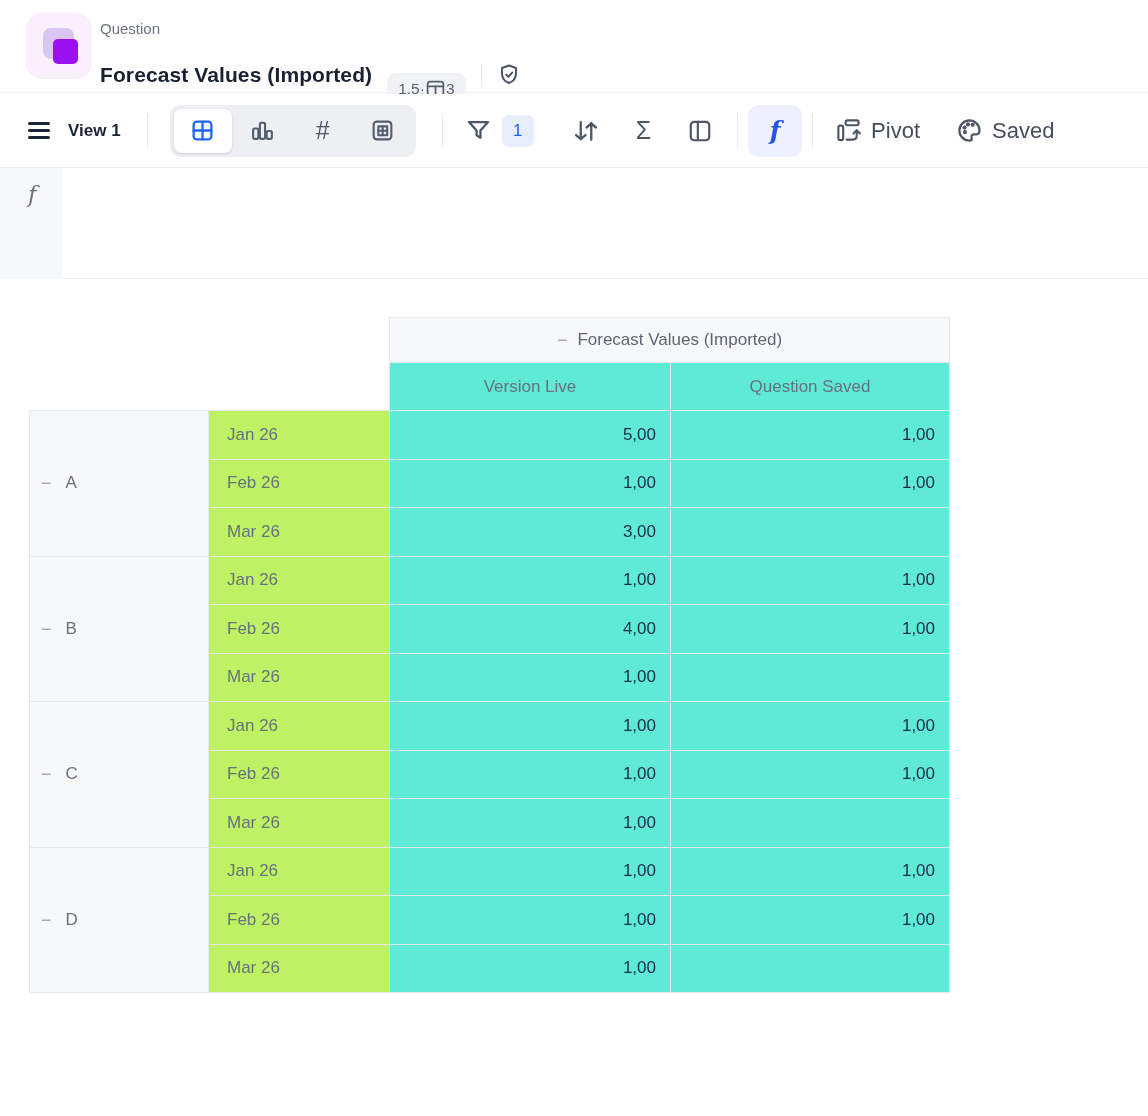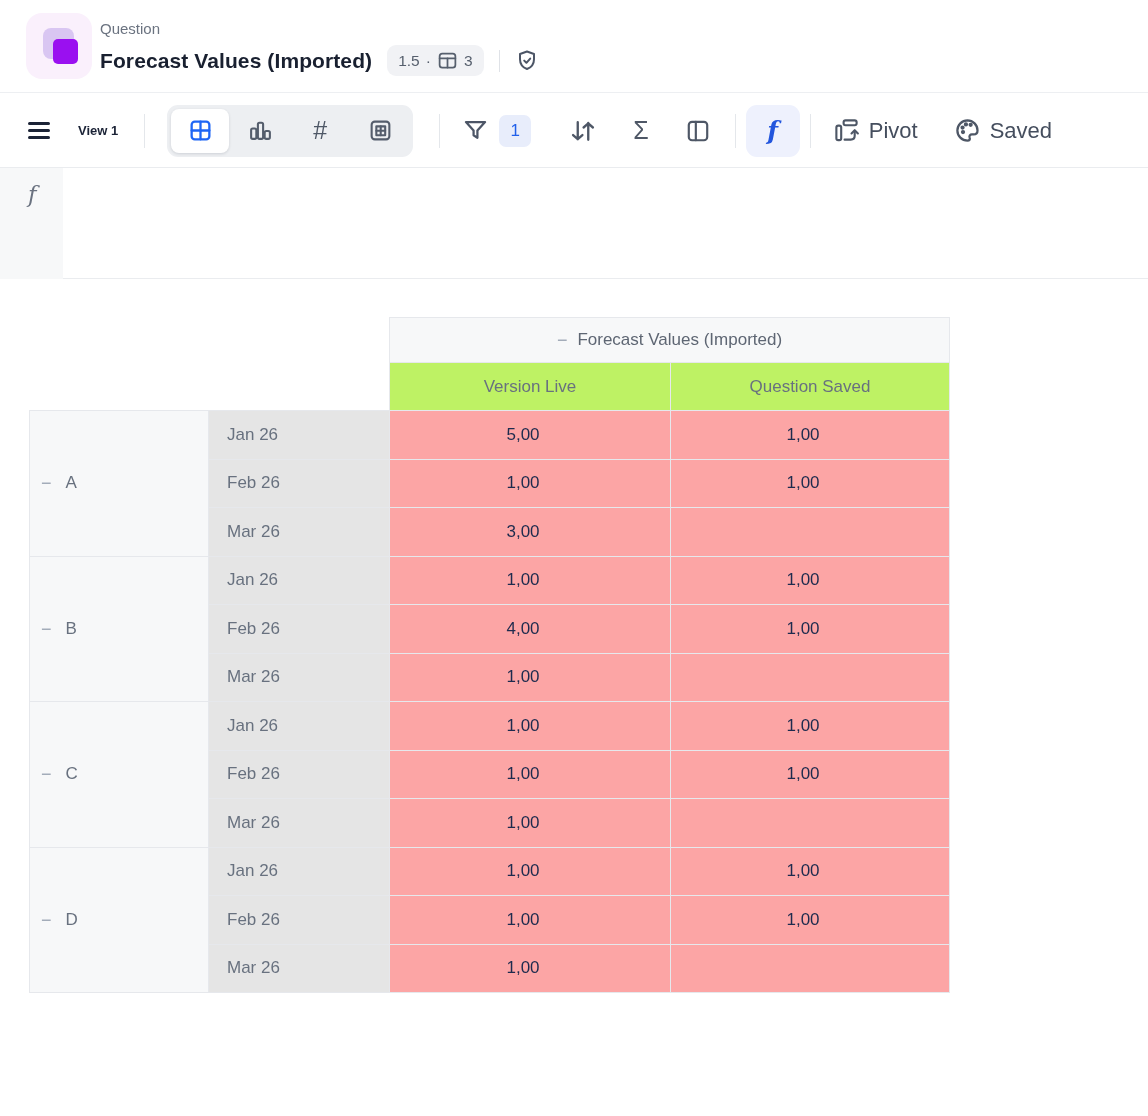--- a/index.html
+++ b/index.html
@@ -13,31 +13,31 @@
   }
 
   
   .app-header { position:absolute; left:0; top:0; width:1148px; height:93px; background:#fff; border-bottom:1px solid #edeff2; }
   .app-icon { position:absolute; left:26px; top:13px; width:66px; height:66px; border-radius:16px; background:#faf0fc; }
   .app-icon .back  { position:absolute; left:17px; top:15px; width:31px; height:31px; border-radius:8px; background:#d9c6f2; }
   .app-icon .front { position:absolute; left:27px; top:26px; width:25px; height:25px; border-radius:5px; background:#9a10f0; }
   .header-kicker { position:absolute; left:100px; top:20px; font-size:15px; color:#6b7380; }
   .title-row { position:absolute; left:100px; top:45px; display:flex; align-items:center; gap:15px; }
   .page-title { font-size:21px; font-weight:700; color:#192030; letter-spacing:.1px; }
-  .version-badge { display:flex; align-items:center; gap:6px; background:#f1f2f5; border-radius:9px; padding:5px 11px; font-size:15.5px; color:#565f6d; }
+  .version-badge { display:flex; align-items:center; background:#f1f2f5; border-radius:9px; padding:5px 11px; font-size:15.5px; color:#565f6d;margin-top:28px; }
   .version-badge svg { display:block; }
   .hdr-vdiv { width:1px; height:22px; background:#dfe2e7; }
   .shield-wrap { display:flex; align-items:center; }
 
   
   .toolbar { position:absolute; left:0; top:94px; width:1148px; height:74px; background:#fff; border-bottom:1px solid #eaecef; display:flex; align-items:center; padding-left:28px; }
   .vdiv { width:1px; height:34px; background:#e4e7eb; flex:none; }
   .hamburger { width:22px; display:flex; flex-direction:column; gap:4px; margin-right:18px; flex:none; }
   .hamburger span { display:block; height:2.8px; border-radius:2px; background:#1b2336; }
-  .view-label { font-size:13px; font-weight:600; color:#1b2336; margin-right:26px; white-space:nowrap;margin-left:10px; }
+  .view-label { font-size:17px; font-weight:600; color:#1b2336; margin-right:26px; white-space:nowrap; }
   .seg { display:flex; align-items:center; background:#edeff2; border-radius:11px; padding:4px; gap:2px; margin:0 26px 0 22px; flex:none; }
   .seg-btn { width:58px; height:44px; display:flex; align-items:center; justify-content:center; border-radius:8px; }
   .seg-btn.active { background:#fff; box-shadow:0 1px 3px rgba(20,30,50,.14); }
   .hash-glyph { font-size:25px; font-weight:500; color:#4e5766; }
   .filter-group { display:flex; align-items:center; gap:10px; margin:0 38px 0 22px; }
   .filter-badge { min-width:32px; height:32px; background:#e8edfb; border-radius:7px; display:flex; align-items:center; justify-content:center; font-size:17px; color:#2160ea; font-weight:500; padding:0 9px; }
   .sort-wrap { margin-right:36px; display:flex; }
   .sigma-glyph { font-size:25px; font-weight:500; color:#4e5766; margin-right:36px; }
   .split-wrap { margin-right:24px; display:flex; }
   .f-btn { width:54px; height:52px; background:#eef1fd; border-radius:11px; display:flex; align-items:center; justify-content:center; margin:0 10px; flex:none; }
@@ -52,28 +52,28 @@
   .formula-input { position:absolute; left:63px; top:0; width:1085px; height:110px; background:#fff; font-size:16px; padding:10px 14px; color:#1c2536; outline:none; }
 
   
   .pivot-wrap { position:absolute; left:29px; top:317px; }
   table.pivot { border-collapse:collapse; table-layout:fixed; width:920px; font-size:17px; }
   .pivot col.c-group { width:179px; } .pivot col.c-month { width:181px; }
   .pivot col.c-v1 { width:281px; } .pivot col.c-v2 { width:279px; }
   .pivot th, .pivot td { border:1px solid #e6e8ec; padding:0; font-weight:400; }
   .pivot td.ghost { border:none; background:transparent; }
   .pivot th.measure { height:45px; background:#f7f8f9; color:#5e6673; text-align:center; }
-  .pivot th.colhead { height:48px; background:#bef264; color:#68717f; text-align:center; }
+  .pivot th.colhead { height:48px; background:#5eead4; color:#68717f; text-align:center; }
   .pivot tbody tr { height:48.5px; }
   .pivot td.group { background:#f7f8f9; color:#68717f; vertical-align:middle; padding-left:11px; }
   .group-inner { display:flex; align-items:center; gap:14px; }
   .collapse-glyph { color:#99a2b0; font-size:18px; line-height:1; }
   .measure-inner { display:inline-flex; align-items:center; gap:10px; }
-  .pivot td.month { background:#e5e5e5; color:#68717f; padding-left:18px; text-align:left; }
-  .pivot td.val { background:#fca5a5; color:#1d2b4e; text-align:center; padding-right:14px; font-variant-numeric:tabular-nums; }
+  .pivot td.month { background:#bef264; color:#68717f; padding-left:18px; text-align:left; }
+  .pivot td.val { background:#5eead4; color:#1d2b4e; text-align:right; padding-right:14px; font-variant-numeric:tabular-nums; }
 
   svg.ic { display:block; }
 </style>
 </head>
 <body>
 
 <div class="app-header">
   <div class="app-icon">
     <div class="back"></div>
     <div class="front"></div>

